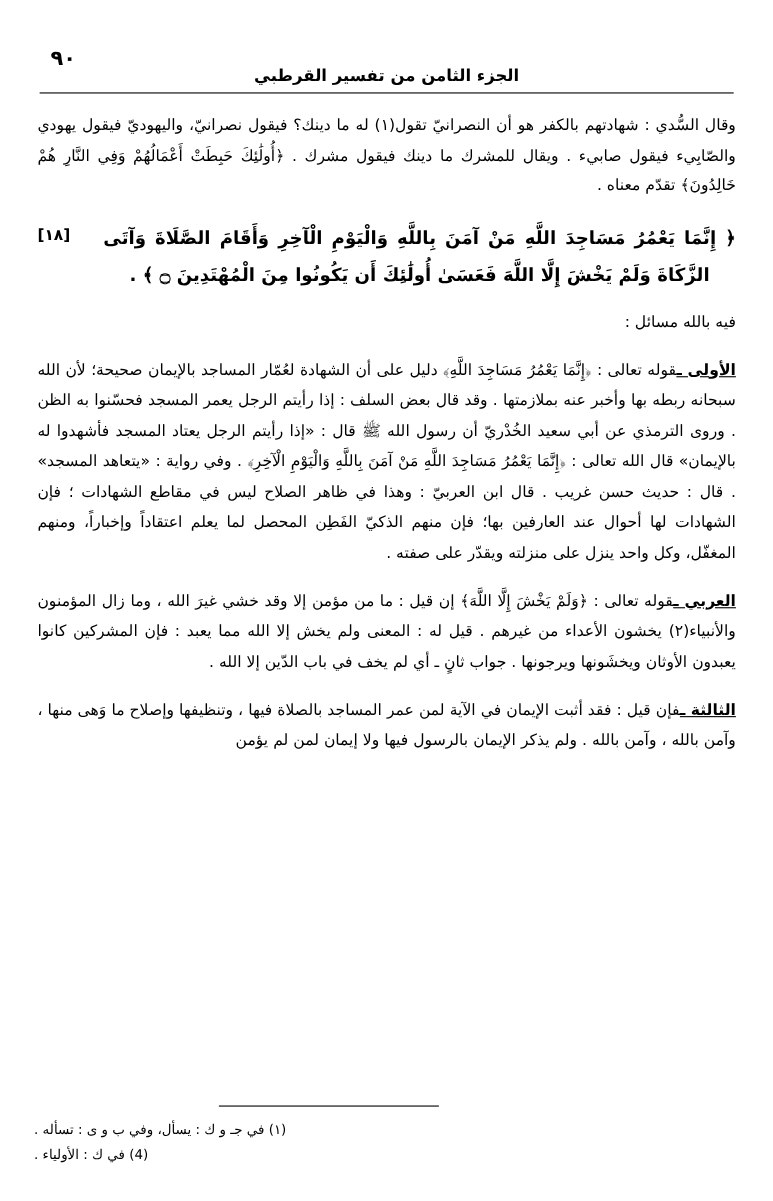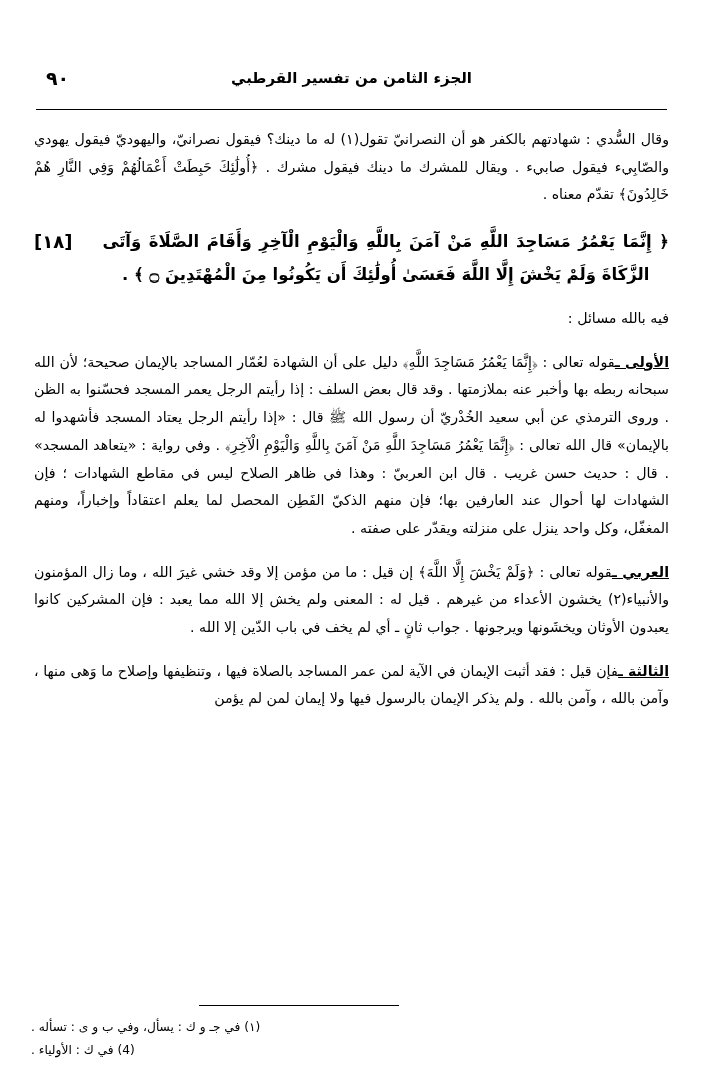--- a/index.html
+++ b/index.html
@@ -18,25 +18,24 @@
   .page {
     position: relative;
     width: 703px;
     height: 1092px;
     box-sizing: border-box;
     padding: 44px 34px 20px 34px;
   }
   
   .header {
     display: flex;
-    align-items: flex-start;
+    align-items: flex-end;
     justify-content: center;
     position: relative;
     height: 34px;
-    margin-top: 25px;
   }
   .header-title {
     font-size: 15px;
     font-weight: bold;
     letter-spacing: 0px;
     text-align: center;
     width: 100%;
   }
   .page-number {
     position: absolute;
@@ -72,21 +71,21 @@
     flex: 1;
     font-size: 16.5px;
     font-weight: bold;
     line-height: 2.0;
     text-align: justify;
     text-align-last: center;
     letter-spacing: 0.3px;
     margin-left: 24px;
   }
   .aya-number {
-    font-size: 18px;
+    font-size: 14px;
     font-weight: bold;
     white-space: nowrap;
     padding-top: 6px;
     direction: rtl;
   }
   .center-line {
     text-align: center;
     font-size: 14.2px;
     margin: 10px 0 12px 0;
   }

